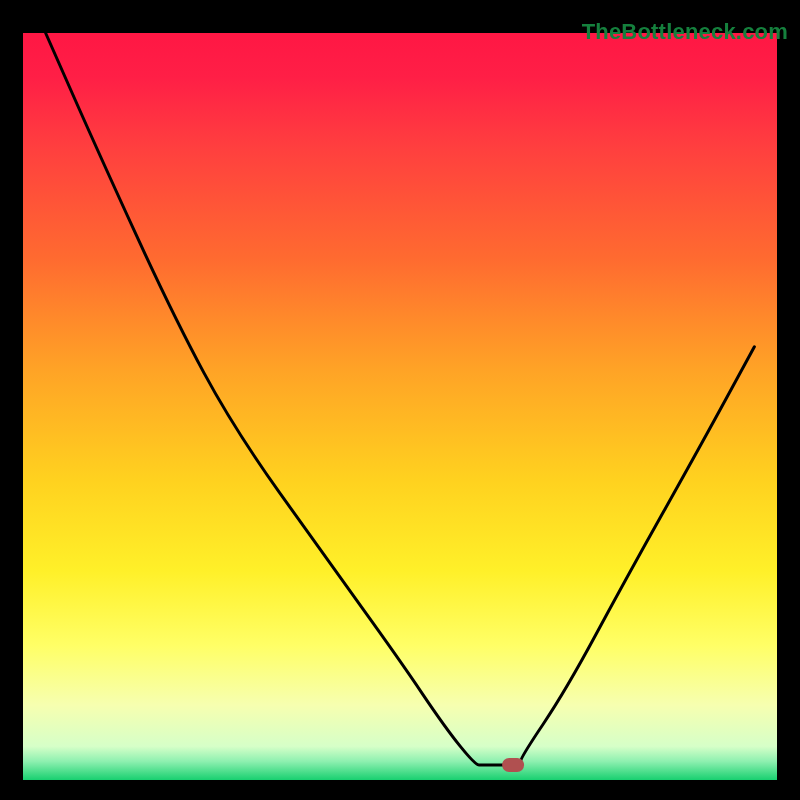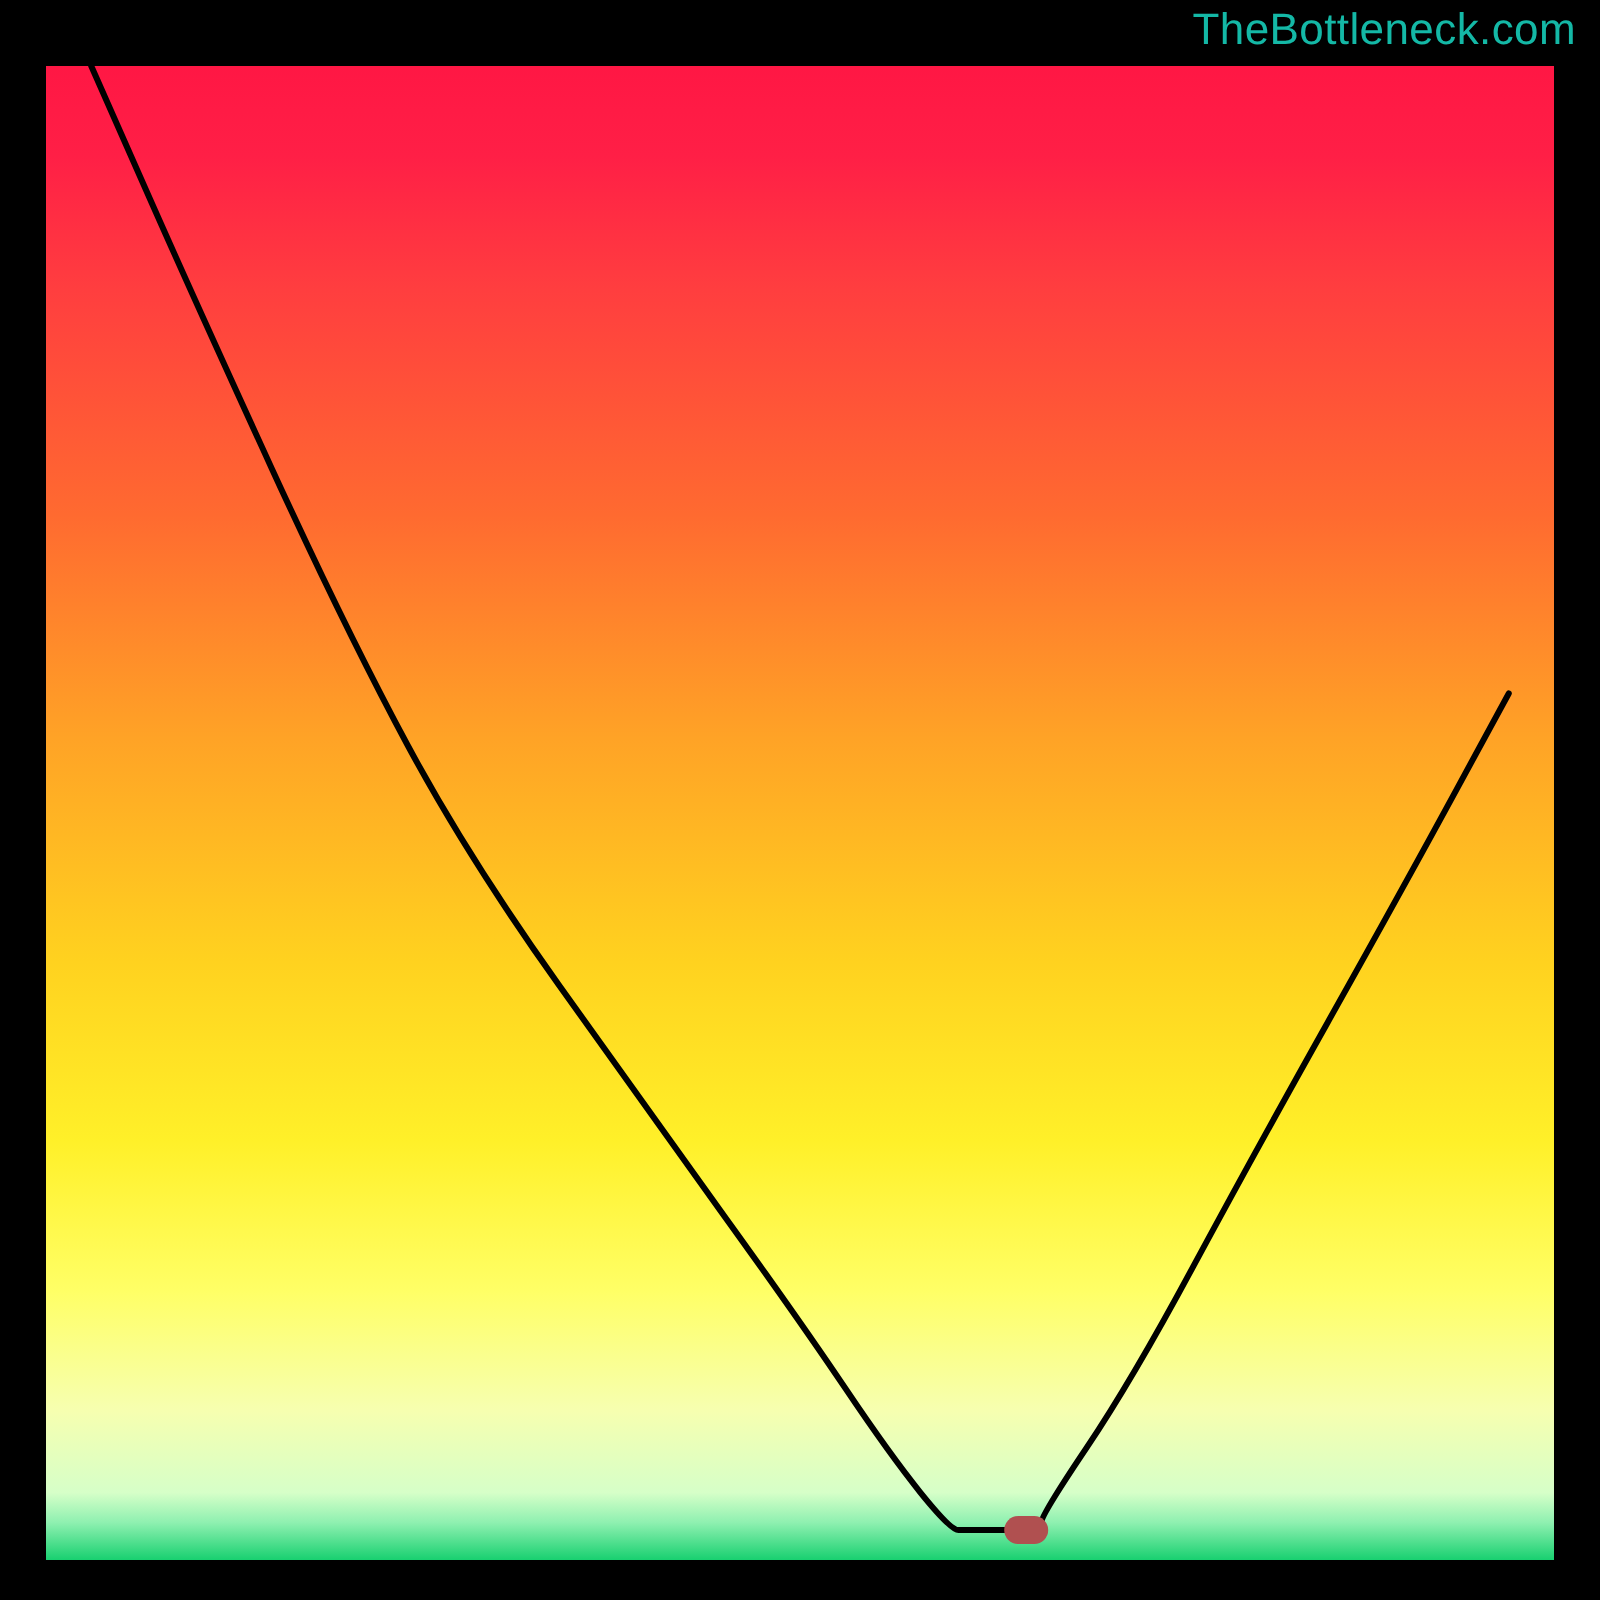--- a/index.html
+++ b/index.html
@@ -10,26 +10,26 @@
     background: #000;
     overflow: hidden;
   }
   .stage {
     position: relative;
     width: 800px;
     height: 800px;
   }
   .watermark {
     position: absolute;
-    top: 2px;
+    top: 19px;
     right: 12px;
     font-family: Arial, Helvetica, sans-serif;
     font-size: 22px;
-    font-weight: 400;
-    color: #14b8a6;
+    font-weight: 700;
+    color: #15803d;
     letter-spacing: 0.2px;
   }
   svg {
     display: block;
   }
 </style>
 </head>
 <body>
 
 <div class="stage">

